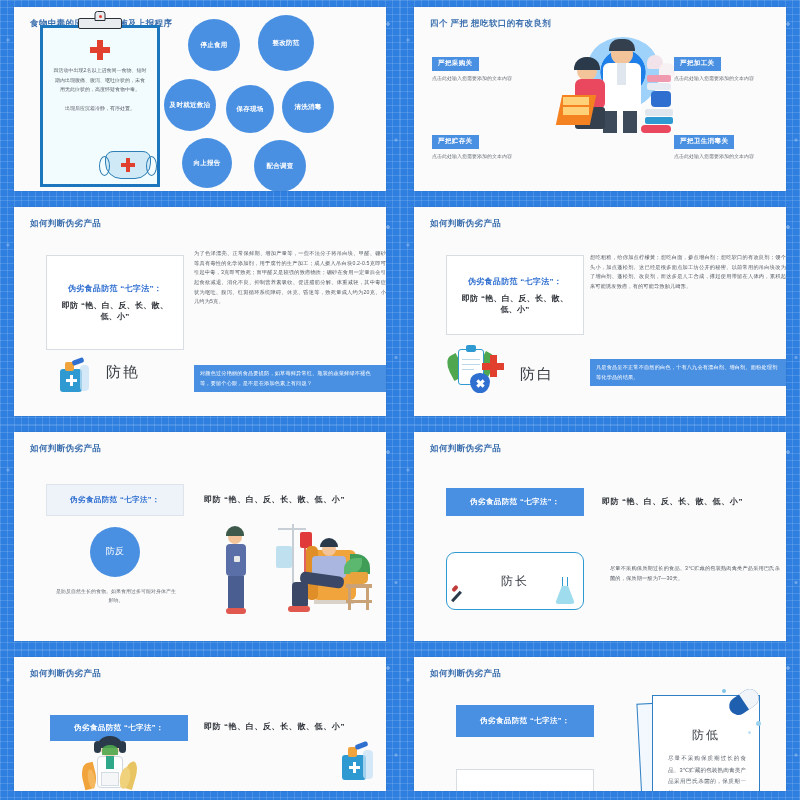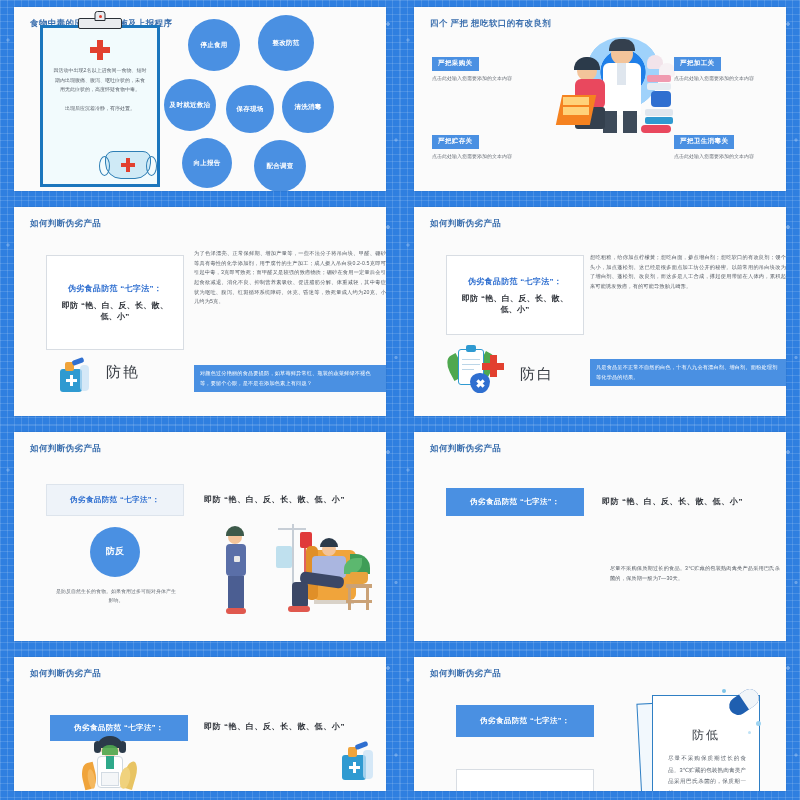--- a/index.html
+++ b/index.html
@@ -275,21 +275,21 @@
   </div>
 
   <div class="slide">
     <div class="bg"></div>
     <div class="canvas">
       <div class="stitle">如何判断伪劣产品</div>
 
       <div class="qzf-filled light sh" style="left:32px;top:52px;width:138px;height:32px;">伪劣食品防范 “七字法”：</div>
       <div class="mantra sh" style="left:190px;top:62px;">即防 “艳、白、反、长、散、低、小”</div>
 
-      <div class="bub sh" style="left:76px;top:95px;width:50px;height:50px;font-size:9px;font-weight:700;">防反</div>
+      <div class="bub sh" style="left:76px;top:95px;width:50px;height:50px;font-size:9px;font-weight:400;">防反</div>
       <div class="sh" style="left:40px;top:155px;width:124px;font-size:5px;line-height:1.85;color:#6a7078;text-align:center;">是防反自然生长的食物。如果食用过多可能对身体产生影响。</div>
 
       <div class="sh" style="left:212px;top:92px;width:144px;height:104px;">
         <div class="sh" style="left:2px;top:6px;width:14px;height:14px;border-radius:50%;background:#f3c49a;"></div>
         <div class="sh" style="left:0px;top:2px;width:18px;height:10px;border-radius:9px 9px 0 0;background:#3d5a4a;"></div>
         <div class="sh" style="left:0px;top:20px;width:20px;height:32px;background:#5a6fa8;border-radius:4px;"></div>
         <div class="sh" style="left:2px;top:52px;width:16px;height:32px;background:#4b5e92;"></div>
         <div class="sh" style="left:0px;top:84px;width:20px;height:6px;background:#e0584e;border-radius:3px;"></div>
         <div class="sh" style="left:8px;top:32px;width:6px;height:6px;background:#e8e8e8;border-radius:1px;"></div>
         <div class="sh" style="left:66px;top:0px;width:2px;height:76px;background:#c7ced6;"></div>
@@ -318,20 +318,31 @@
   </div>
 
   <div class="slide">
     <div class="bg"></div>
     <div class="canvas">
       <div class="stitle">如何判断伪劣产品</div>
 
       <div class="qzf-filled sh" style="left:32px;top:56px;width:138px;height:28px;">伪劣食品防范 “七字法”：</div>
       <div class="mantra sh" style="left:188px;top:64px;">即防 “艳、白、反、长、散、低、小”</div>
 
+      <div class="sh" style="left:32px;top:120px;width:138px;height:58px;border:1.6px solid #2f9ad1;border-radius:9px;background:#fff;">
+        <div class="sh" style="left:0;right:0;top:20px;text-align:center;font-size:12px;color:#3a3f46;letter-spacing:2px;">防长</div>
+        <div class="sh" style="left:4px;top:30px;width:22px;height:22px;">
+          <div class="sh" style="left:2px;top:2px;width:4px;height:7px;background:#c23b3b;border-radius:2px;transform:rotate(42deg);"></div>
+          <div class="sh" style="left:4px;top:7px;width:3px;height:13px;background:#2b3a4a;transform:rotate(42deg);"></div>
+        </div>
+        <div class="sh" style="left:106px;top:24px;width:26px;height:30px;">
+          <div class="sh" style="left:9px;top:0;width:6px;height:10px;border-left:1.4px solid #2f9ad1;border-right:1.4px solid #2f9ad1;"></div>
+          <div class="sh" style="left:2px;top:9px;width:20px;height:18px;background:#9fdced;clip-path:polygon(34% 0,66% 0,100% 100%,0 100%);border-radius:0 0 4px 4px;"></div>
+        </div>
+      </div>
 
       <div class="para sh" style="left:196px;top:132px;width:170px;">尽量不采购保质期过长的食品。3℃贮藏的包装熟肉禽类产品采用巴氏杀菌的，保质期一般为7—30天。</div>
     </div>
   </div>
 
   <div class="slide">
     <div class="bg"></div>
     <div class="canvas">
       <div class="stitle">如何判断伪劣产品</div>
 

